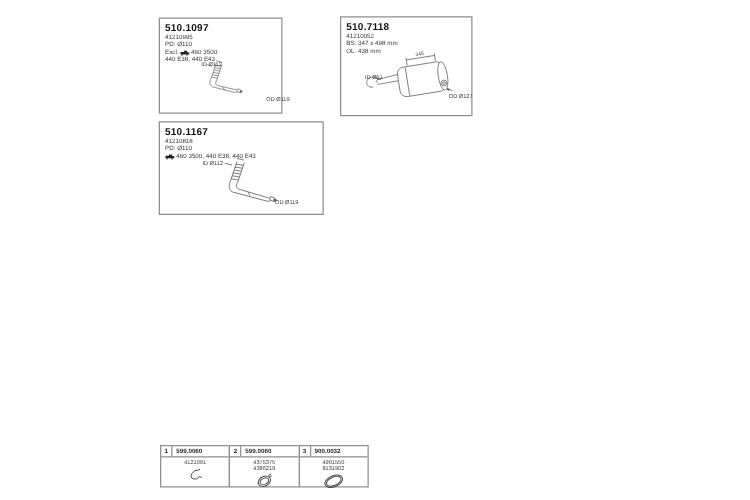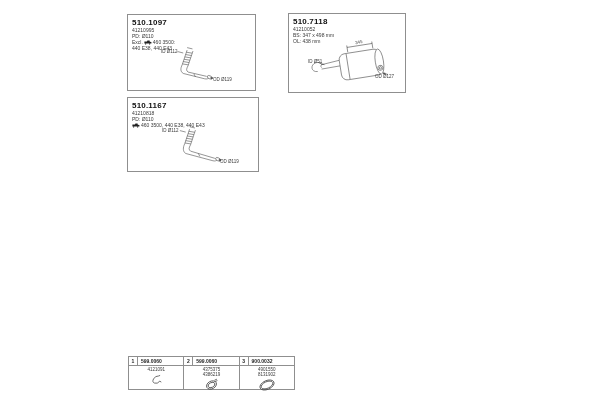--- a/index.html
+++ b/index.html
@@ -26,21 +26,21 @@
   .acc-body{text-align:center;padding-top:1px;}
   .acc-oe{font-size:4.5px;color:#3a3a3a;line-height:5px;}
   .acc-icon{margin-top:1px;display:flex;justify-content:center;}
   .acc-icon svg path,.acc-icon svg ellipse{stroke:#4a4a4a;fill:none;stroke-width:.8;}
 </style>
 </head>
 <body>
 
 <div class="page">
 
-  <section class="part-box" style="left:127px;top:14px;width:129px;height:77px">
+  <section class="part-box" style="left:127px;top:14px;width:99px;height:77px">
     <div class="part-title">510.1097</div>
     <div class="part-line">41210995</div>
     <div class="part-line">PD: Ø110</div>
     <div class="part-line">
       <span>Excl.</span>
       <svg class="truck" width="8" height="5" viewBox="0 0 8 5">
         <path d="M0.4,3.6 L0.4,1.6 L3.0,1.6 L3.4,0.5 L5.6,0.5 L5.8,1.7 L7.4,2.0 L7.4,3.6 Z" fill="#222" stroke="none"></path>
         <circle cx="1.6" cy="3.9" r="0.6" fill="#222"></circle>
           <circle cx="5.6" cy="3.9" r="0.6" fill="#222"></circle>
       </svg>
@@ -61,21 +61,21 @@
       <path d="M58,52 C56,55.5 56,57.2 58,58.6 L77,63" fill="none"></path>
       <ellipse cx="80.3" cy="64" rx="1.5" ry="2.8" transform="rotate(-65 80.3 64)" fill="#fff"></ellipse>
       <line x1="64" y1="60.5" x2="65.5" y2="63.5"></line>
       <line x1="47" y1="37.5" x2="53" y2="39"></line>
       <path d="M83.5,64.8 l-2.2,-0.9 l0.3,1.7 z" fill="#4a4a4a"></path>
     </svg>
     <span class="diag-label" style="left:33px;top:34px">ID Ø112</span>
     <span class="diag-label" style="left:85px;top:62px">OD Ø119</span>
   </section>
 
-  <section class="part-box" style="left:288px;top:13px;width:118px;height:80px">
+  <section class="part-box" style="left:272px;top:13px;width:106px;height:80px">
     <div class="part-title">510.7118</div>
     <div class="part-line">41210052</div>
     <div class="part-line">BS: 347 x 498 mm</div>
     <div class="part-line">OL: 438 mm</div>
     <svg class="diag" viewBox="0 0 118 80">
       <path d="M29,59 c-7,1 -8,-7 -2,-9 c3,-1 5,0 6,2" fill="none"></path>
       <path d="M33,55 c-2,-2 0,-3.6 2,-3.2" fill="none"></path>
       <line x1="33" y1="52" x2="53" y2="47"></line>
       <line x1="33" y1="56.5" x2="53" y2="53"></line>
       <g transform="rotate(-9 75 52)">

